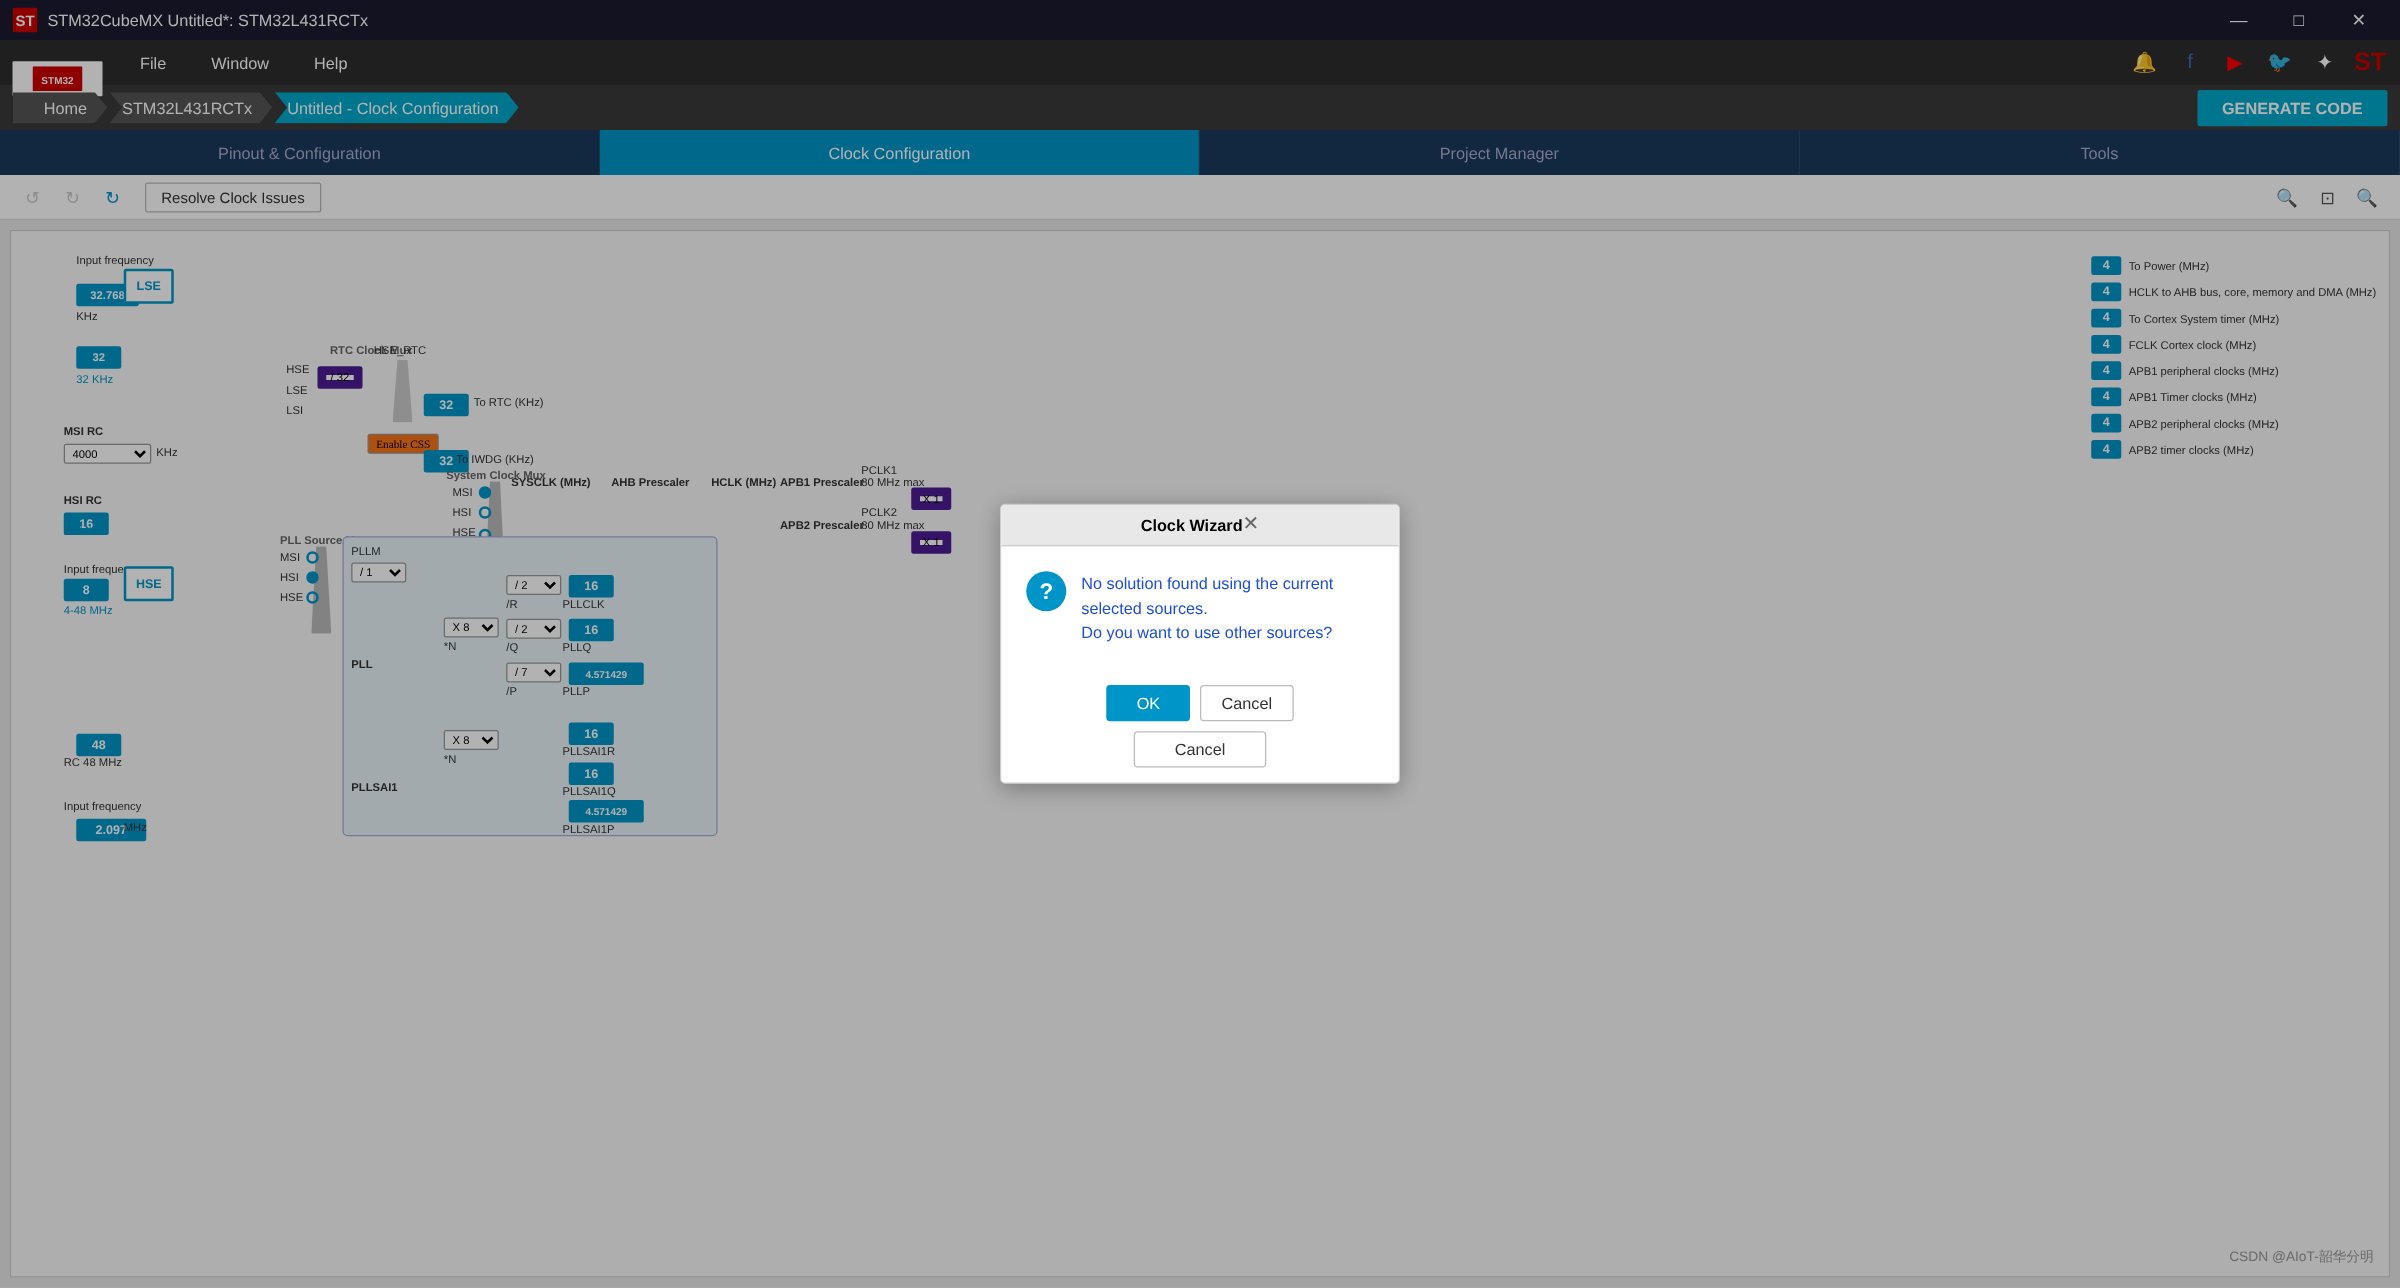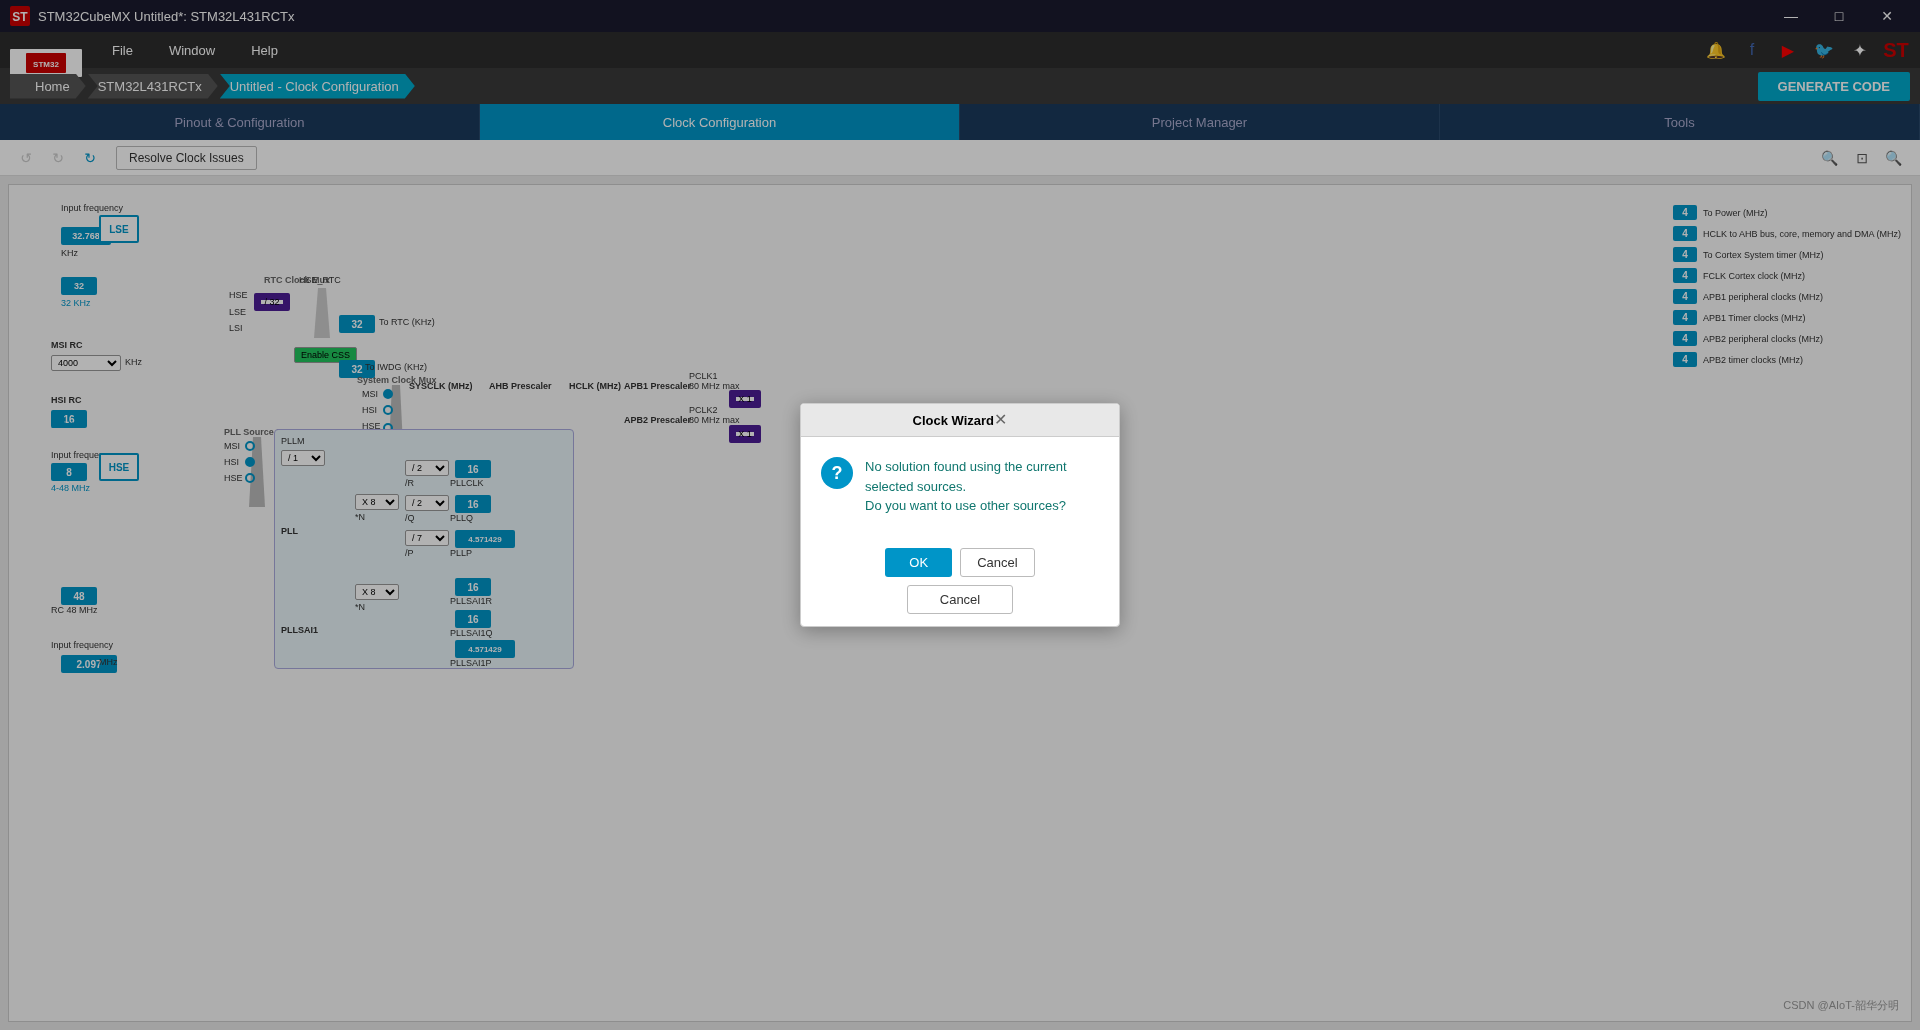--- a/index.html
+++ b/index.html
@@ -273,21 +273,21 @@
       color: white;
       display: flex;
       align-items: center;
       justify-content: center;
       font-size: 18px;
       font-weight: bold;
       flex-shrink: 0;
     }
     #modal-text {
       font-size: 13px;
-      color: #0f766e;
+      color: #1d4ed8;
       line-height: 1.5;
     }
     #modal-footer {
       padding: 12px 16px;
       display: flex;
       flex-direction: column;
       gap: 8px;
       align-items: center;
     }
     .modal-btn-row {
@@ -501,21 +501,21 @@
 
       <div class="label-text" style="left:290px;top:90px;">HSE_RTC</div>
 
       <div style="position:absolute;left:305px;top:103px;width:16px;height:50px;background:#ccc;clip-path:polygon(4px 0,12px 0,16px 50px,0 50px);"></div>
 
       <div class="value-box" style="left:330px;top:130px;">
         <span>32</span>
       </div>
       <div class="label-text" style="left:370px;top:132px;">To RTC (KHz)</div>
 
-      <div style="position:absolute;left:285px;top:162px;background:#22c55e;border:1px solid #999;padding:2px 6px;font-size:9px;cursor:pointer;border-radius:2px;">Enable CSS</div>
+      <div style="position:absolute;left:285px;top:162px;background:#f97316;border:1px solid #999;padding:2px 6px;font-size:9px;cursor:pointer;border-radius:2px;font-family:Liberation Serif, serif;">Enable CSS</div>
 
       <div class="value-box" style="left:330px;top:175px;">
         <span>32</span>
       </div>
       <div class="label-text" style="left:356px;top:177px;">To IWDG (KHz)</div>
 
       <div class="mux-label" style="left:348px;top:190px;">System Clock Mux</div>
 
       <div style="position:absolute;left:378px;top:200px;width:18px;height:100px;background:#bbb;clip-path:polygon(5px 0,13px 0,18px 100px,0 100px);"></div>
 

